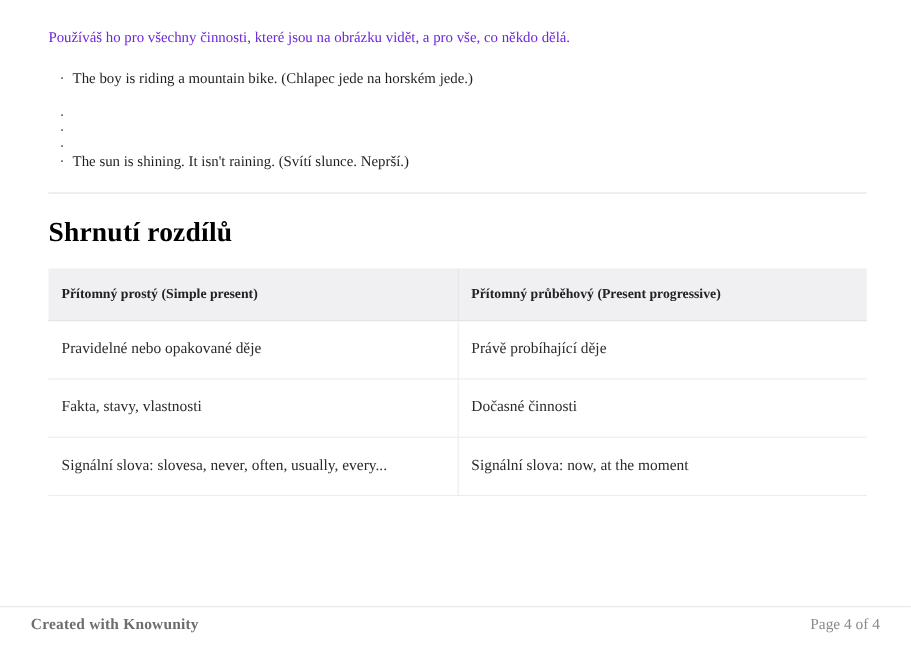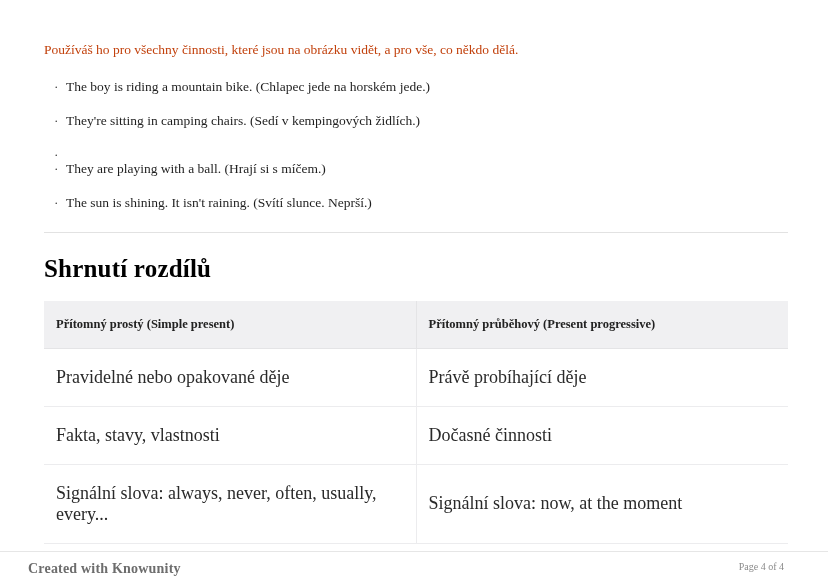--- a/index.html
+++ b/index.html
@@ -22,22 +22,22 @@
   }
   .content {
     position: absolute;
     left: 44px;
     top: 24px;
     width: 744px;
   }
   .intro {
     font-size: 13.5px;
     line-height: 1.45;
-    color: #c2410c;
-    margin: 16px 0 10px 0;
+    color: #6d28d9;
+    margin: 0 0 10px 0;
   }
   .bullets {
     margin: 0;
     padding: 0;
     list-style: none;
   }
   .bullets li {
     font-size: 13.5px;
     line-height: 1.5;
     color: #1f1f1f;
@@ -72,21 +72,21 @@
     background: #f0f0f2;
     text-align: left;
     font-family: "Liberation Serif", serif;
     font-size: 12.5px;
     font-weight: 700;
     color: #222;
     padding: 16px 12px;
     border-bottom: 1px solid #e4e4e6;
   }
   table.compare td {
-    font-size: 18px;
+    font-size: 14px;
     color: #2a2a2a;
     padding: 18px 12px;
     border-bottom: 1px solid #ececee;
     vertical-align: middle;
   }
   table.compare td.left-cell {
     border-right: 1px solid #ececee;
   }
   table.compare th.left-head {
     border-right: 1px solid #e4e4e6;
@@ -104,49 +104,47 @@
     position: absolute;
     left: 28px;
     top: 9px;
     font-size: 14px;
     font-weight: 700;
     color: #6d6d6d;
     letter-spacing: 0.2px;
   }
   .footer .pageno {
     position: absolute;
-    right: 44px;
+    right: 28px;
     top: 9px;
-    font-size: 10px;
+    font-size: 14px;
     color: #8a8a8a;
   }
 </style>
 </head>
 <body>
 
 <div class="page">
   <div class="content">
 
     <p class="intro">Používáš ho pro všechny činnosti, které jsou na obrázku vidět, a pro vše, co někdo dělá.</p>
 
     <ul class="bullets">
       <li>
         <span class="dot">·</span>
         <span>The boy is riding a mountain bike. (Chlapec jede na horském jede.)</span>
       </li>
       <li>
         <span class="dot">·</span>
-        <span>They're sitting in camping chairs. (Sedí v kempingových židlích.)</span>
       </li>
       <li>
         <span class="dot">·</span>
       </li>
       <li>
         <span class="dot">·</span>
-        <span>They are playing with a ball. (Hrají si s míčem.)</span>
       </li>
       <li>
         <span class="dot">·</span>
         <span>The sun is shining. It isn't raining. (Svítí slunce. Neprší.)</span>
       </li>
     </ul>
 
     <hr class="divider">
 
     <h2 class="section-title">Shrnutí rozdílů</h2>
@@ -161,21 +159,21 @@
       <tbody>
         <tr>
           <td class="left-cell">Pravidelné nebo opakované děje</td>
           <td>Právě probíhající děje</td>
         </tr>
         <tr>
           <td class="left-cell">Fakta, stavy, vlastnosti</td>
           <td>Dočasné činnosti</td>
         </tr>
         <tr>
-          <td class="left-cell">Signální slova: always, never, often, usually, every...</td>
+          <td class="left-cell">Signální slova: slovesa, never, often, usually, every...</td>
           <td>Signální slova: now, at the moment</td>
         </tr>
       </tbody>
     </table>
 
   </div>
 
   <div class="footer">
     <span class="brand">Created with Knowunity</span>
     <span class="pageno">Page 4 of 4</span>

